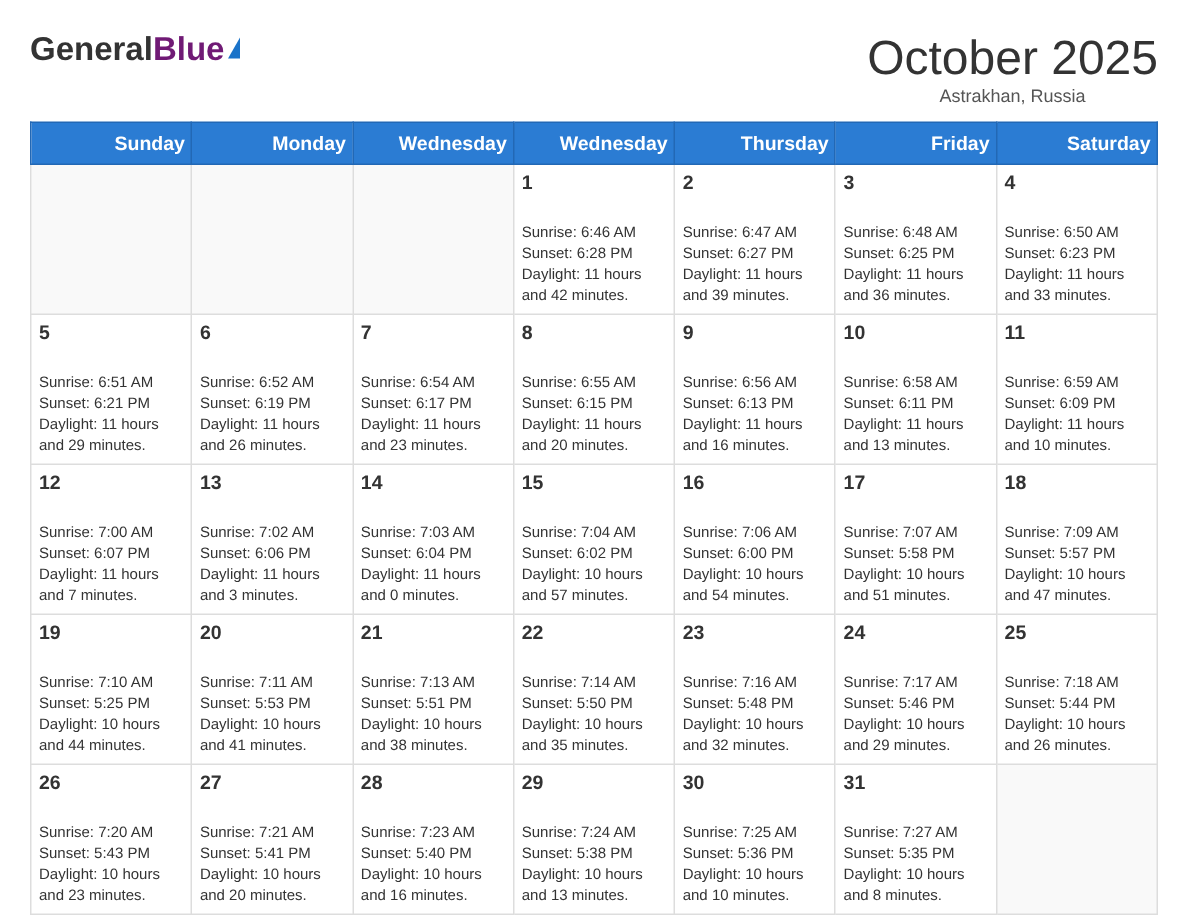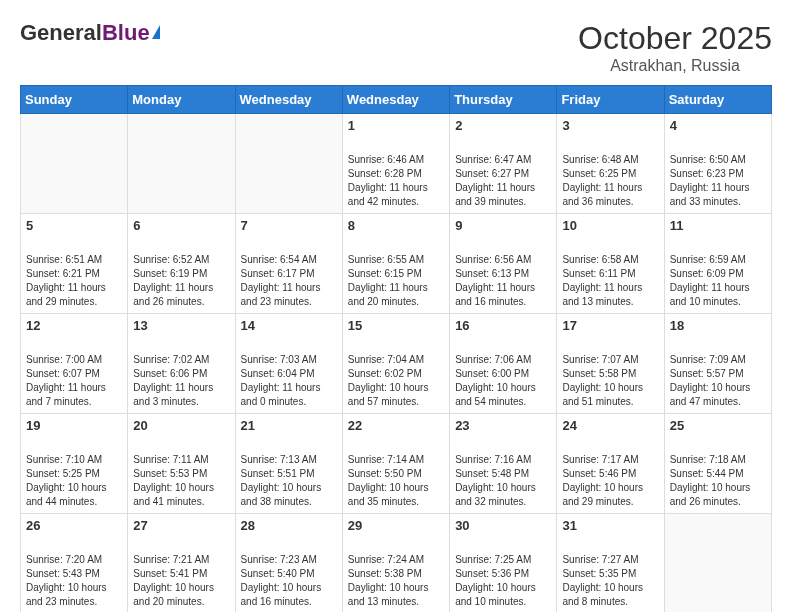--- a/index.html
+++ b/index.html
@@ -41,33 +41,33 @@
     }
     .title-section {
       text-align: center;
     }
     .month-title {
       font-size: 32px;
       color: #333;
       font-weight: normal;
     }
     .subtitle {
-      font-size: 16px;
+      font-size: 12px;
       color: #555;
     }
     .calendar {
       width: 100%;
       border-collapse: collapse;
       border: 1px solid #ccc;
     }
     .calendar th {
       background-color: #2b7cd3;
       color: white;
       padding: 6px 4px;
-      text-align: left;
+      text-align: right;
       font-size: 13px;
       border: 1px solid #2268b5;
     }
     .calendar td {
       vertical-align: top;
       padding: 4px 5px;
       border: 1px solid #ddd;
       font-size: 11px;
       color: #333;
       width: 107px;

